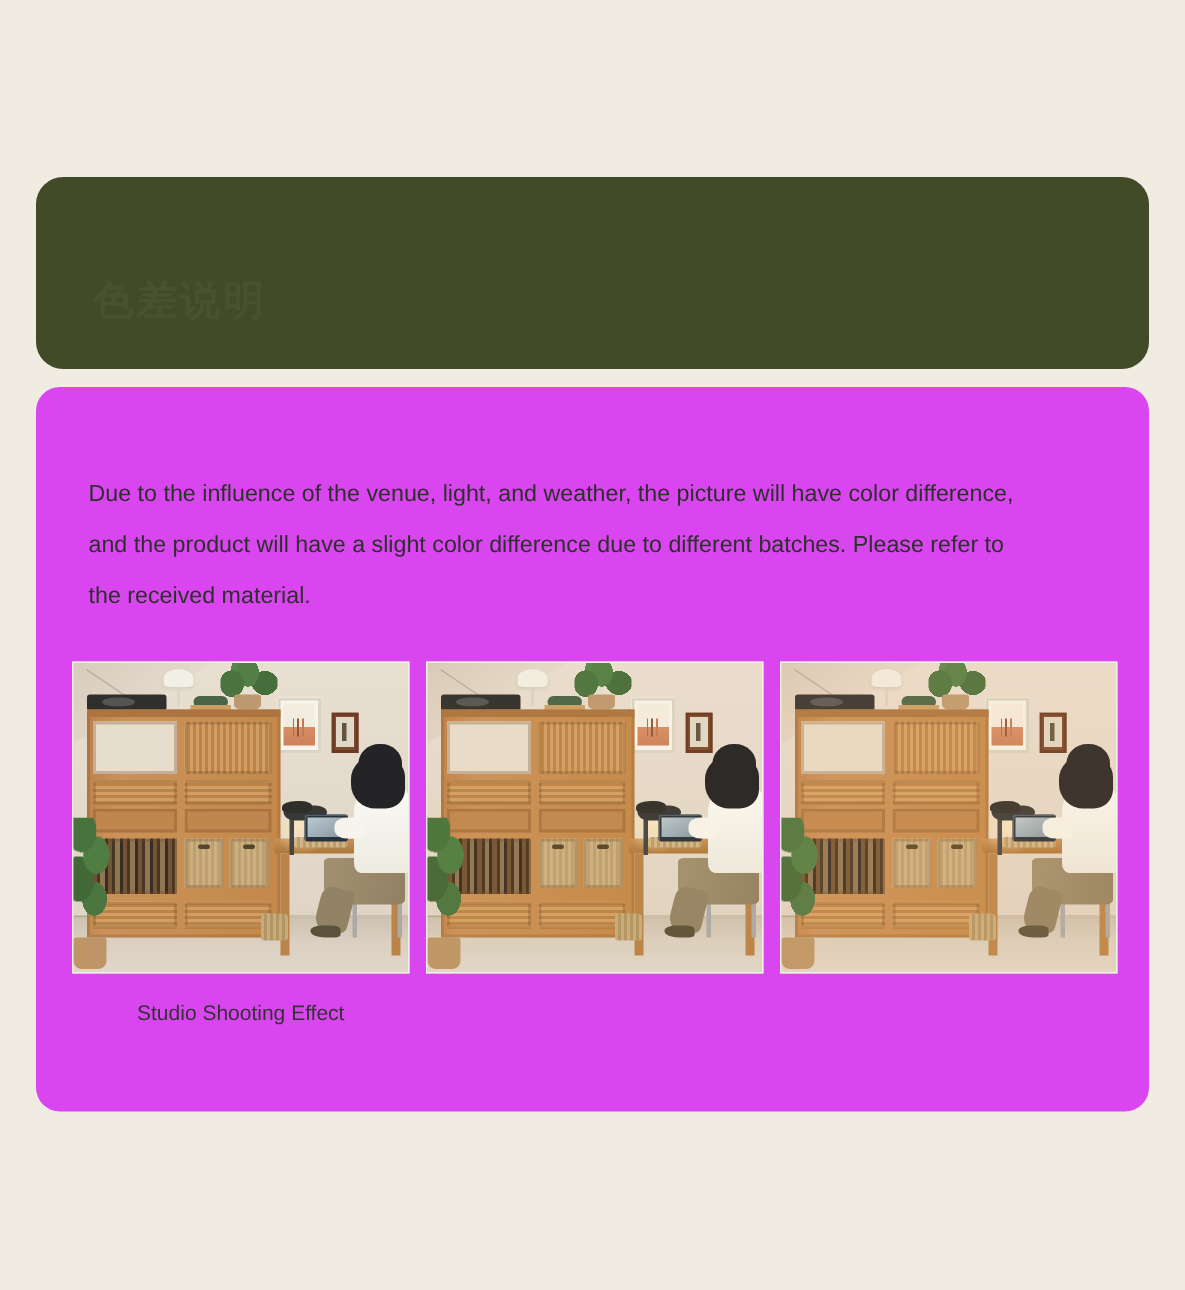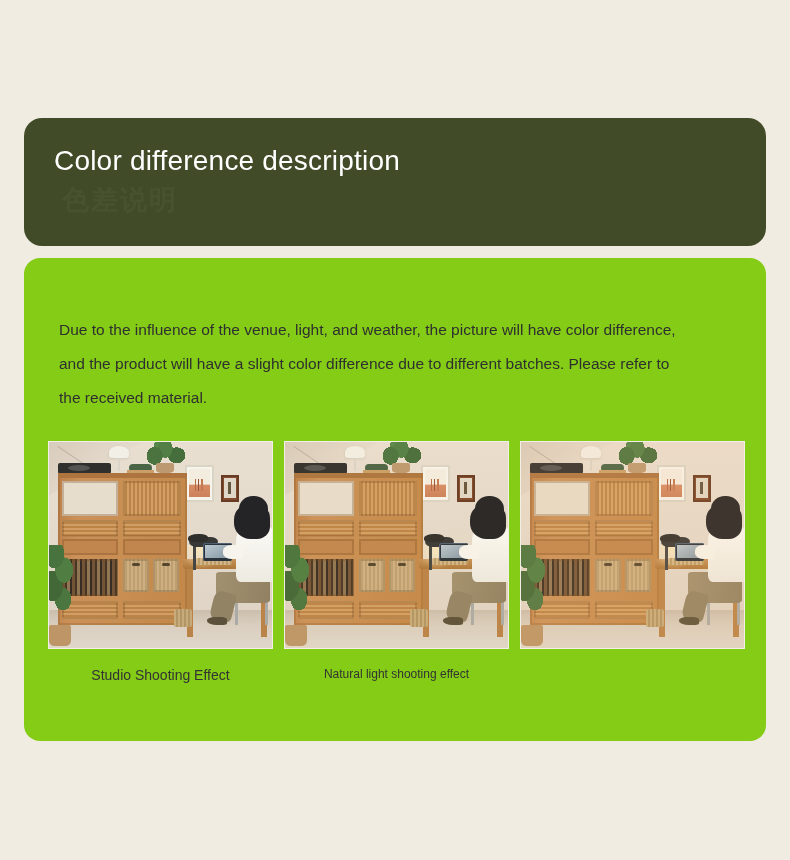--- a/index.html
+++ b/index.html
@@ -35,21 +35,21 @@
     letter-spacing:2px;
     white-space:nowrap;
     font-weight:bold;
   }
 
   
   .content-card {
     position:absolute;
     left:24px; top:258px;
     width:742px; height:483px;
-    background:#84cc16;
+    background:#d946ef;
     border-radius:16px;
   }
 
   .body-text {
     position:absolute;
     left:35px; top:55px;
     width:620px;
     font-size:15.5px;
     line-height:34px;
     color:#2f2f2f;
@@ -335,21 +335,20 @@
   
   .tint { position:absolute; inset:0; pointer-events:none; }
   .tint-studio { background:rgba(255,250,240,0.06); }
   .tint-natural { background:rgba(255,223,170,0.10); }
   .tint-indoor  { background:rgba(255,208,150,0.17); }
 </style>
 </head>
 <body>
 
 <div class="header-banner">
-  <div class="header-title">Color difference description</div>
   <div class="header-subtitle-ghost">色差说明</div>
 </div>
 
 <div class="content-card">
 
   <div class="body-text">Due to the influence of the venue, light, and weather, the picture will have color difference, and the product will have a slight color difference due to different batches. Please refer to the received material.</div>
 
   <div class="image-row">
 
     <div class="shot">
@@ -508,21 +507,20 @@
           <div class="hair"></div>
           <div class="head"></div>
 
           <div class="monstera"></div>
           <div class="monstera-pot"></div>
           <div class="floor-basket"></div>
 
           <div class="tint tint-natural"></div>
         </div>
       </div>
-      <div class="shot-caption cap-sm">Natural light shooting effect</div>
     </div>
 
     <div class="shot">
       <div class="shot-frame">
         <div class="scene">
           <div class="wall"></div>
           <div class="ceiling-slope"></div>
           <div class="ceiling-line"></div>
           <div class="floor"></div>
           <div class="baseboard"></div>

